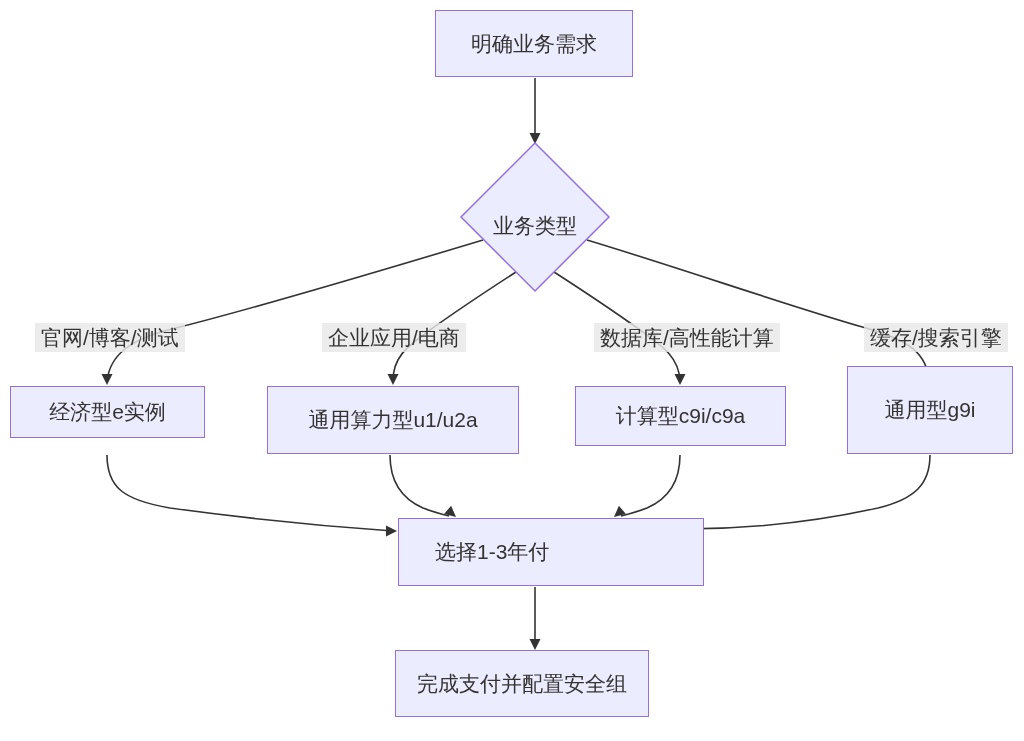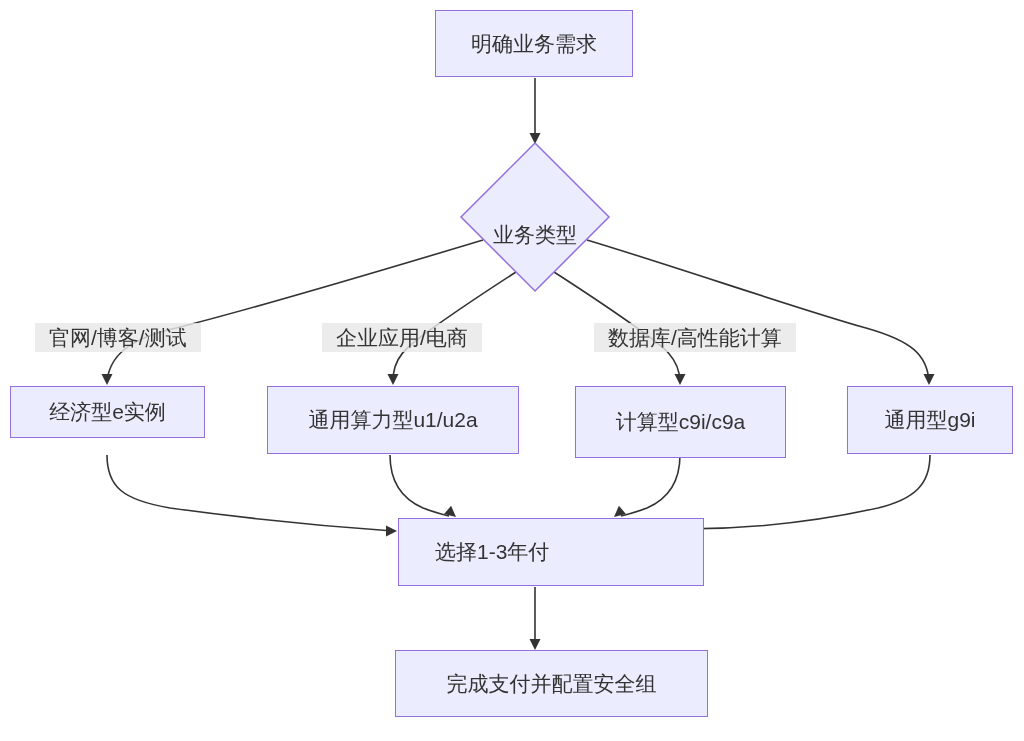--- a/index.html
+++ b/index.html
@@ -18,32 +18,32 @@
     font-size:21px;color:#333333;white-space:nowrap;
   }
   .node.pad-left{justify-content:flex-start;padding-left:36px;}
   .diamond-label{
     position:absolute;background:transparent;border:none;
     display:flex;align-items:center;justify-content:center;
     font-size:21px;color:#333333;white-space:nowrap;
   }
   .edge-label{
     position:absolute;background:rgba(232,232,232,0.82);
-    font-size:21px;line-height:29px;height:29px;padding:0 14px;
+    font-size:21px;line-height:29px;height:29px;padding:0 6px;
     color:#333333;white-space:nowrap;
   }
   
   #n-start   {left:435px;top:10px; width:198px;height:67px;}
   #n-economy {left:10px; top:386px;width:195px;height:52px;}
   #n-universal{left:267px;top:386px;width:252px;height:68px;text-align:right;}
-  #n-compute {left:575px;top:386px;width:211px;height:72px;}
-  #n-general {left:847px;top:386px;width:166px;height:68px;}
+  #n-compute {left:575px;top:386px;width:211px;height:60px;}
+  #n-general {left:847px;top:366px;width:166px;height:88px;}
   #n-term    {left:398px;top:518px;width:306px;height:68px;}
-  #n-pay     {left:395px;top:650px;width:313px;height:67px;}
-  #n-decision{left:460px;top:220px;width:150px;height:29px;}
+  #n-pay     {left:395px;top:650px;width:254px;height:67px;}
+  #n-decision{left:460px;top:211px;width:150px;height:29px;}
   #el-web       {left:35px; top:323px;}
   #el-enterprise{left:322px;top:323px;}
   #el-database  {left:594px;top:323px;}
   #el-cache     {left:864px;top:323px;}
 </style>
 </head>
 <body>
 
 <div class="canvas">
 
@@ -89,14 +89,15 @@
   <div class="node pad-left" id="n-term">选择1-3年付</div>
 
   <div class="node" id="n-pay">完成支付并配置安全组</div>
 
   <div class="edge-label" id="el-web">官网/博客/测试</div>
 
   <div class="edge-label" id="el-enterprise">企业应用/电商</div>
 
   <div class="edge-label" id="el-database">数据库/高性能计算</div>
 
+  <div class="edge-label" id="el-cache">缓存/搜索引擎</div>
 
 </div>
 
 </body></html>

